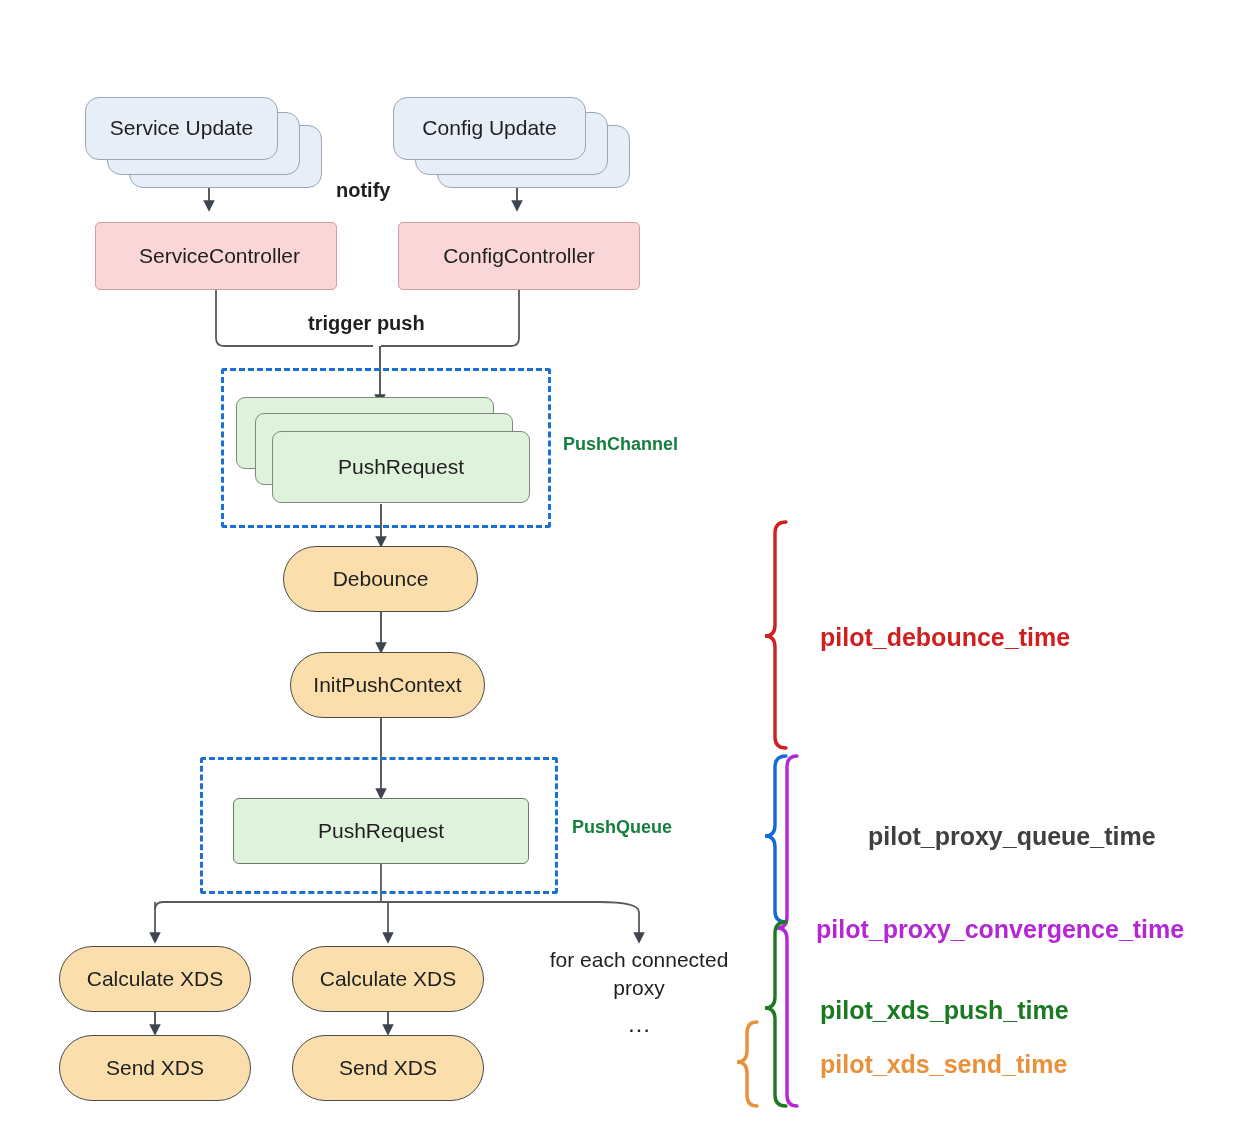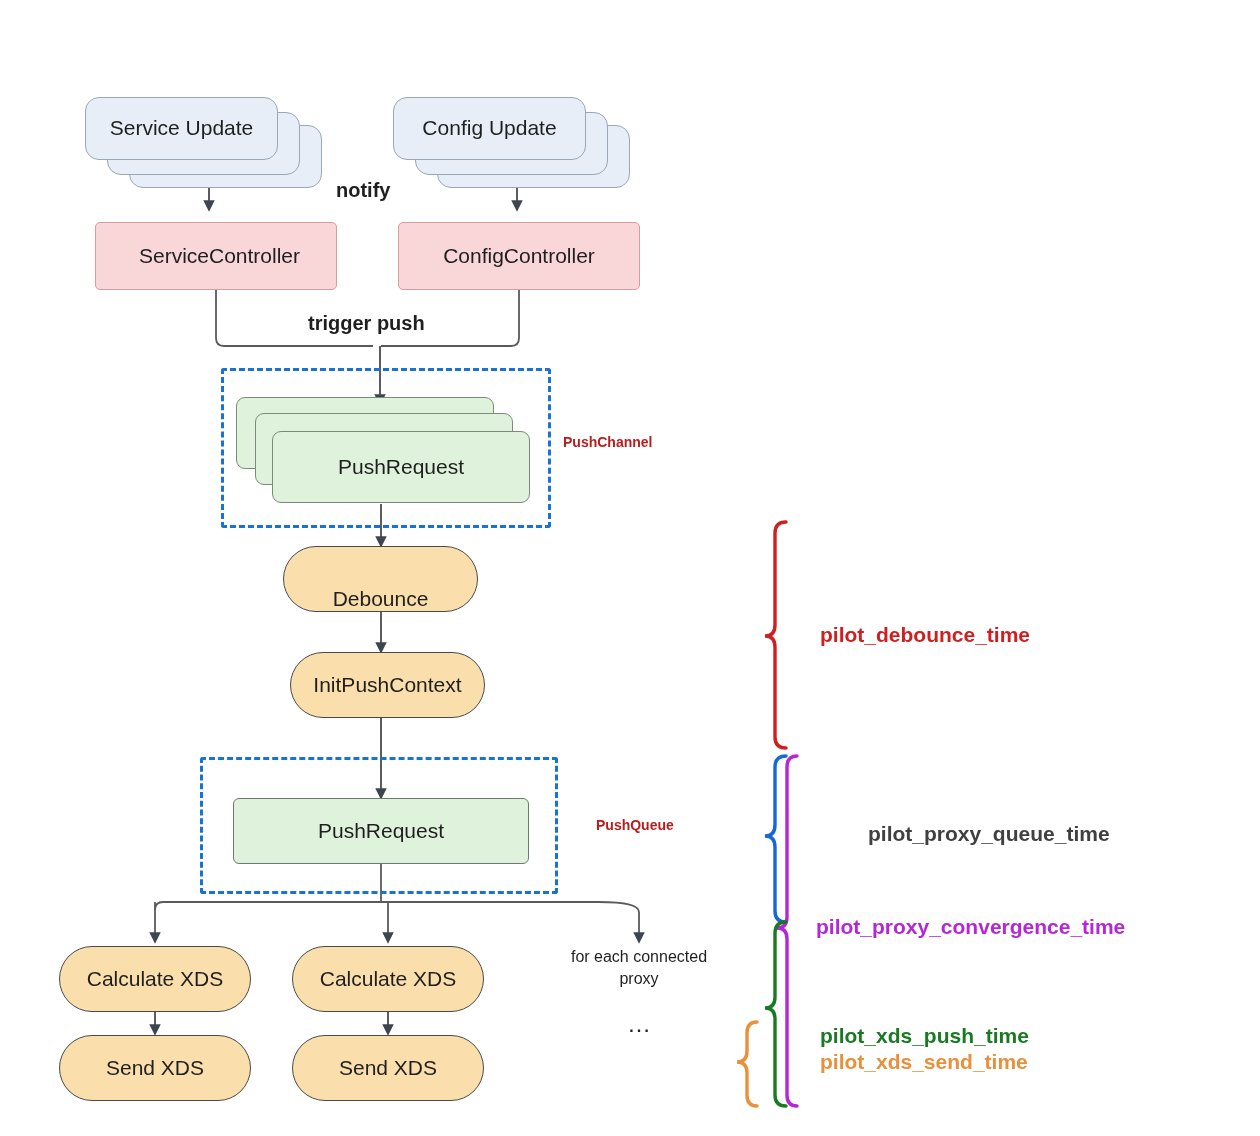--- a/index.html
+++ b/index.html
@@ -68,42 +68,42 @@
   .group-dashed {
     position: absolute;
     box-sizing: border-box;
     border: 3.2px dashed #1a73d4;
     border-radius: 3px;
     background: transparent;
   }
   .group-label {
     position: absolute;
     font-weight: bold;
-    font-size: 14px;
-    color: #b91c1c;
+    font-size: 18px;
+    color: #15803d;
     white-space: nowrap;
   }
   .edge-label {
     position: absolute;
     font-weight: bold;
     font-size: 20px;
     color: #1f1f1f;
     white-space: nowrap;
   }
   .free-text {
     position: absolute;
-    font-size: 16px;
+    font-size: 21px;
     color: #1f1f1f;
     text-align: center;
     line-height: 1.35;
   }
   .metric-label {
     position: absolute;
     font-weight: bold;
-    font-size: 21px;
+    font-size: 25px;
     white-space: nowrap;
   }
 </style>
 </head>
 <body>
 
 <div id="canvas">
 
   <svg id="edges" viewBox="0 0 1260 1136" xmlns="http://www.w3.org/2000/svg">
     <defs>
@@ -183,29 +183,29 @@
 
   <div class="group-dashed" style="left:221px; top:368px; width:330px; height:160px;"></div>
   <div class="group-label" style="left:563px; top:434px;">PushChannel</div>
 
   <div class="node card-green" style="left:236px; top:397px; width:258px; height:72px;"></div>
   <div class="node card-green" style="left:255px; top:413px; width:258px; height:72px;"></div>
   <div class="node card-green" style="left:272px; top:431px; width:258px; height:72px;">
     <span>PushRequest</span>
   </div>
 
-  <div class="node pill-orange" style="left:283px; top:546px; width:195px; height:66px;align-items:flex-end;">
+  <div class="node pill-orange" style="left:283px; top:546px; width:195px; height:66px;">
     <span>Debounce</span>
   </div>
   <div class="node pill-orange" style="left:290px; top:652px; width:195px; height:66px;">
     <span>InitPushContext</span>
   </div>
 
   <div class="group-dashed" style="left:200px; top:757px; width:358px; height:137px;"></div>
-  <div class="group-label" style="left:572px; top:817px;margin-left:24px;">PushQueue</div>
+  <div class="group-label" style="left:572px; top:817px;">PushQueue</div>
 
   <div class="node card-green-flat" style="left:233px; top:798px; width:296px; height:66px;">
     <span>PushRequest</span>
   </div>
 
   <div class="node pill-orange" style="left:59px; top:946px; width:192px; height:66px;">
     <span>Calculate XDS</span>
   </div>
   <div class="node pill-orange" style="left:292px; top:946px; width:192px; height:66px;">
     <span>Calculate XDS</span>
@@ -216,16 +216,16 @@
   <div class="node pill-orange" style="left:292px; top:1035px; width:192px; height:66px;">
     <span>Send XDS</span>
   </div>
 
   <div class="free-text" style="left:533px; top:946px; width:212px;">for each connected<br>proxy</div>
   <div class="free-text" style="left:533px; top:1008px; width:212px; font-size:24px;">…</div>
 
   <div class="metric-label" style="left:820px; top:623px; color:#d01f1f;">pilot_debounce_time</div>
   <div class="metric-label" style="left:868px; top:822px; color:#404040;">pilot_proxy_queue_time</div>
   <div class="metric-label" style="left:816px; top:915px; color:#b526d6;">pilot_proxy_convergence_time</div>
-  <div class="metric-label" style="left:820px; top:996px; color:#1a7a22;margin-top:28px;">pilot_xds_push_time</div>
+  <div class="metric-label" style="left:820px; top:996px; color:#1a7a22;">pilot_xds_push_time</div>
   <div class="metric-label" style="left:820px; top:1050px; color:#e8903a;text-align:right;">pilot_xds_send_time</div>
 
 </div>
 
 </body></html>

